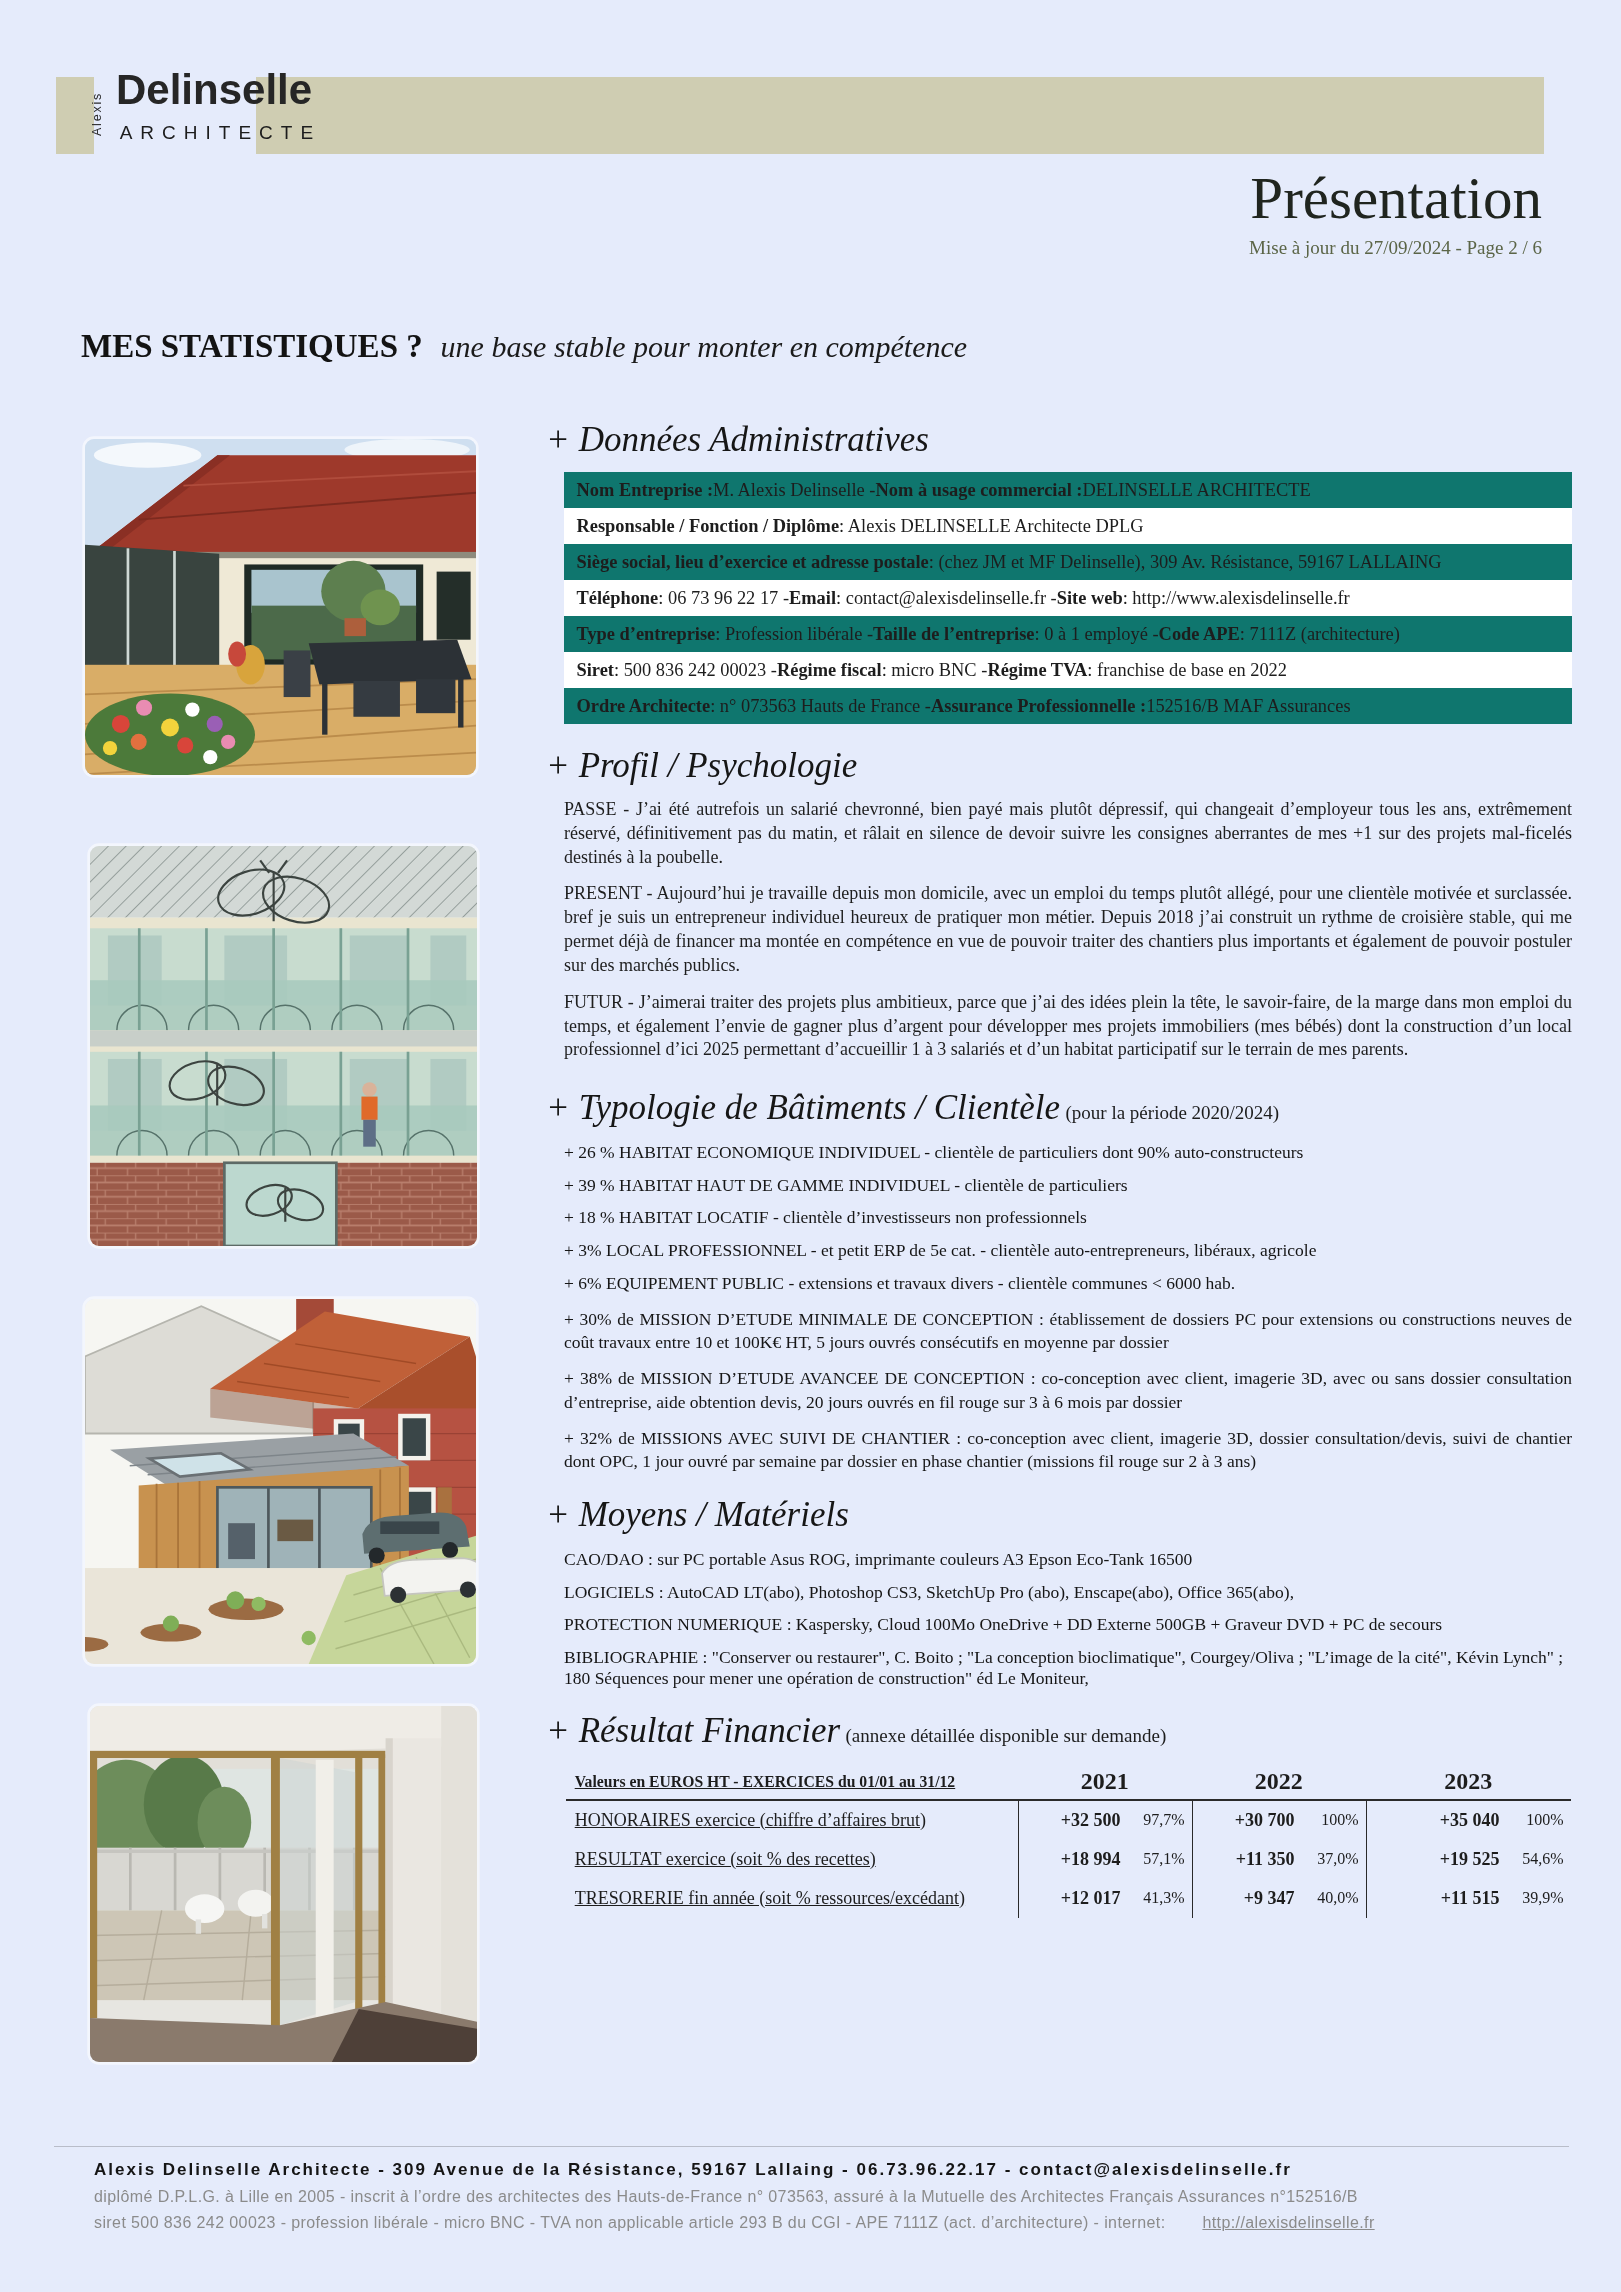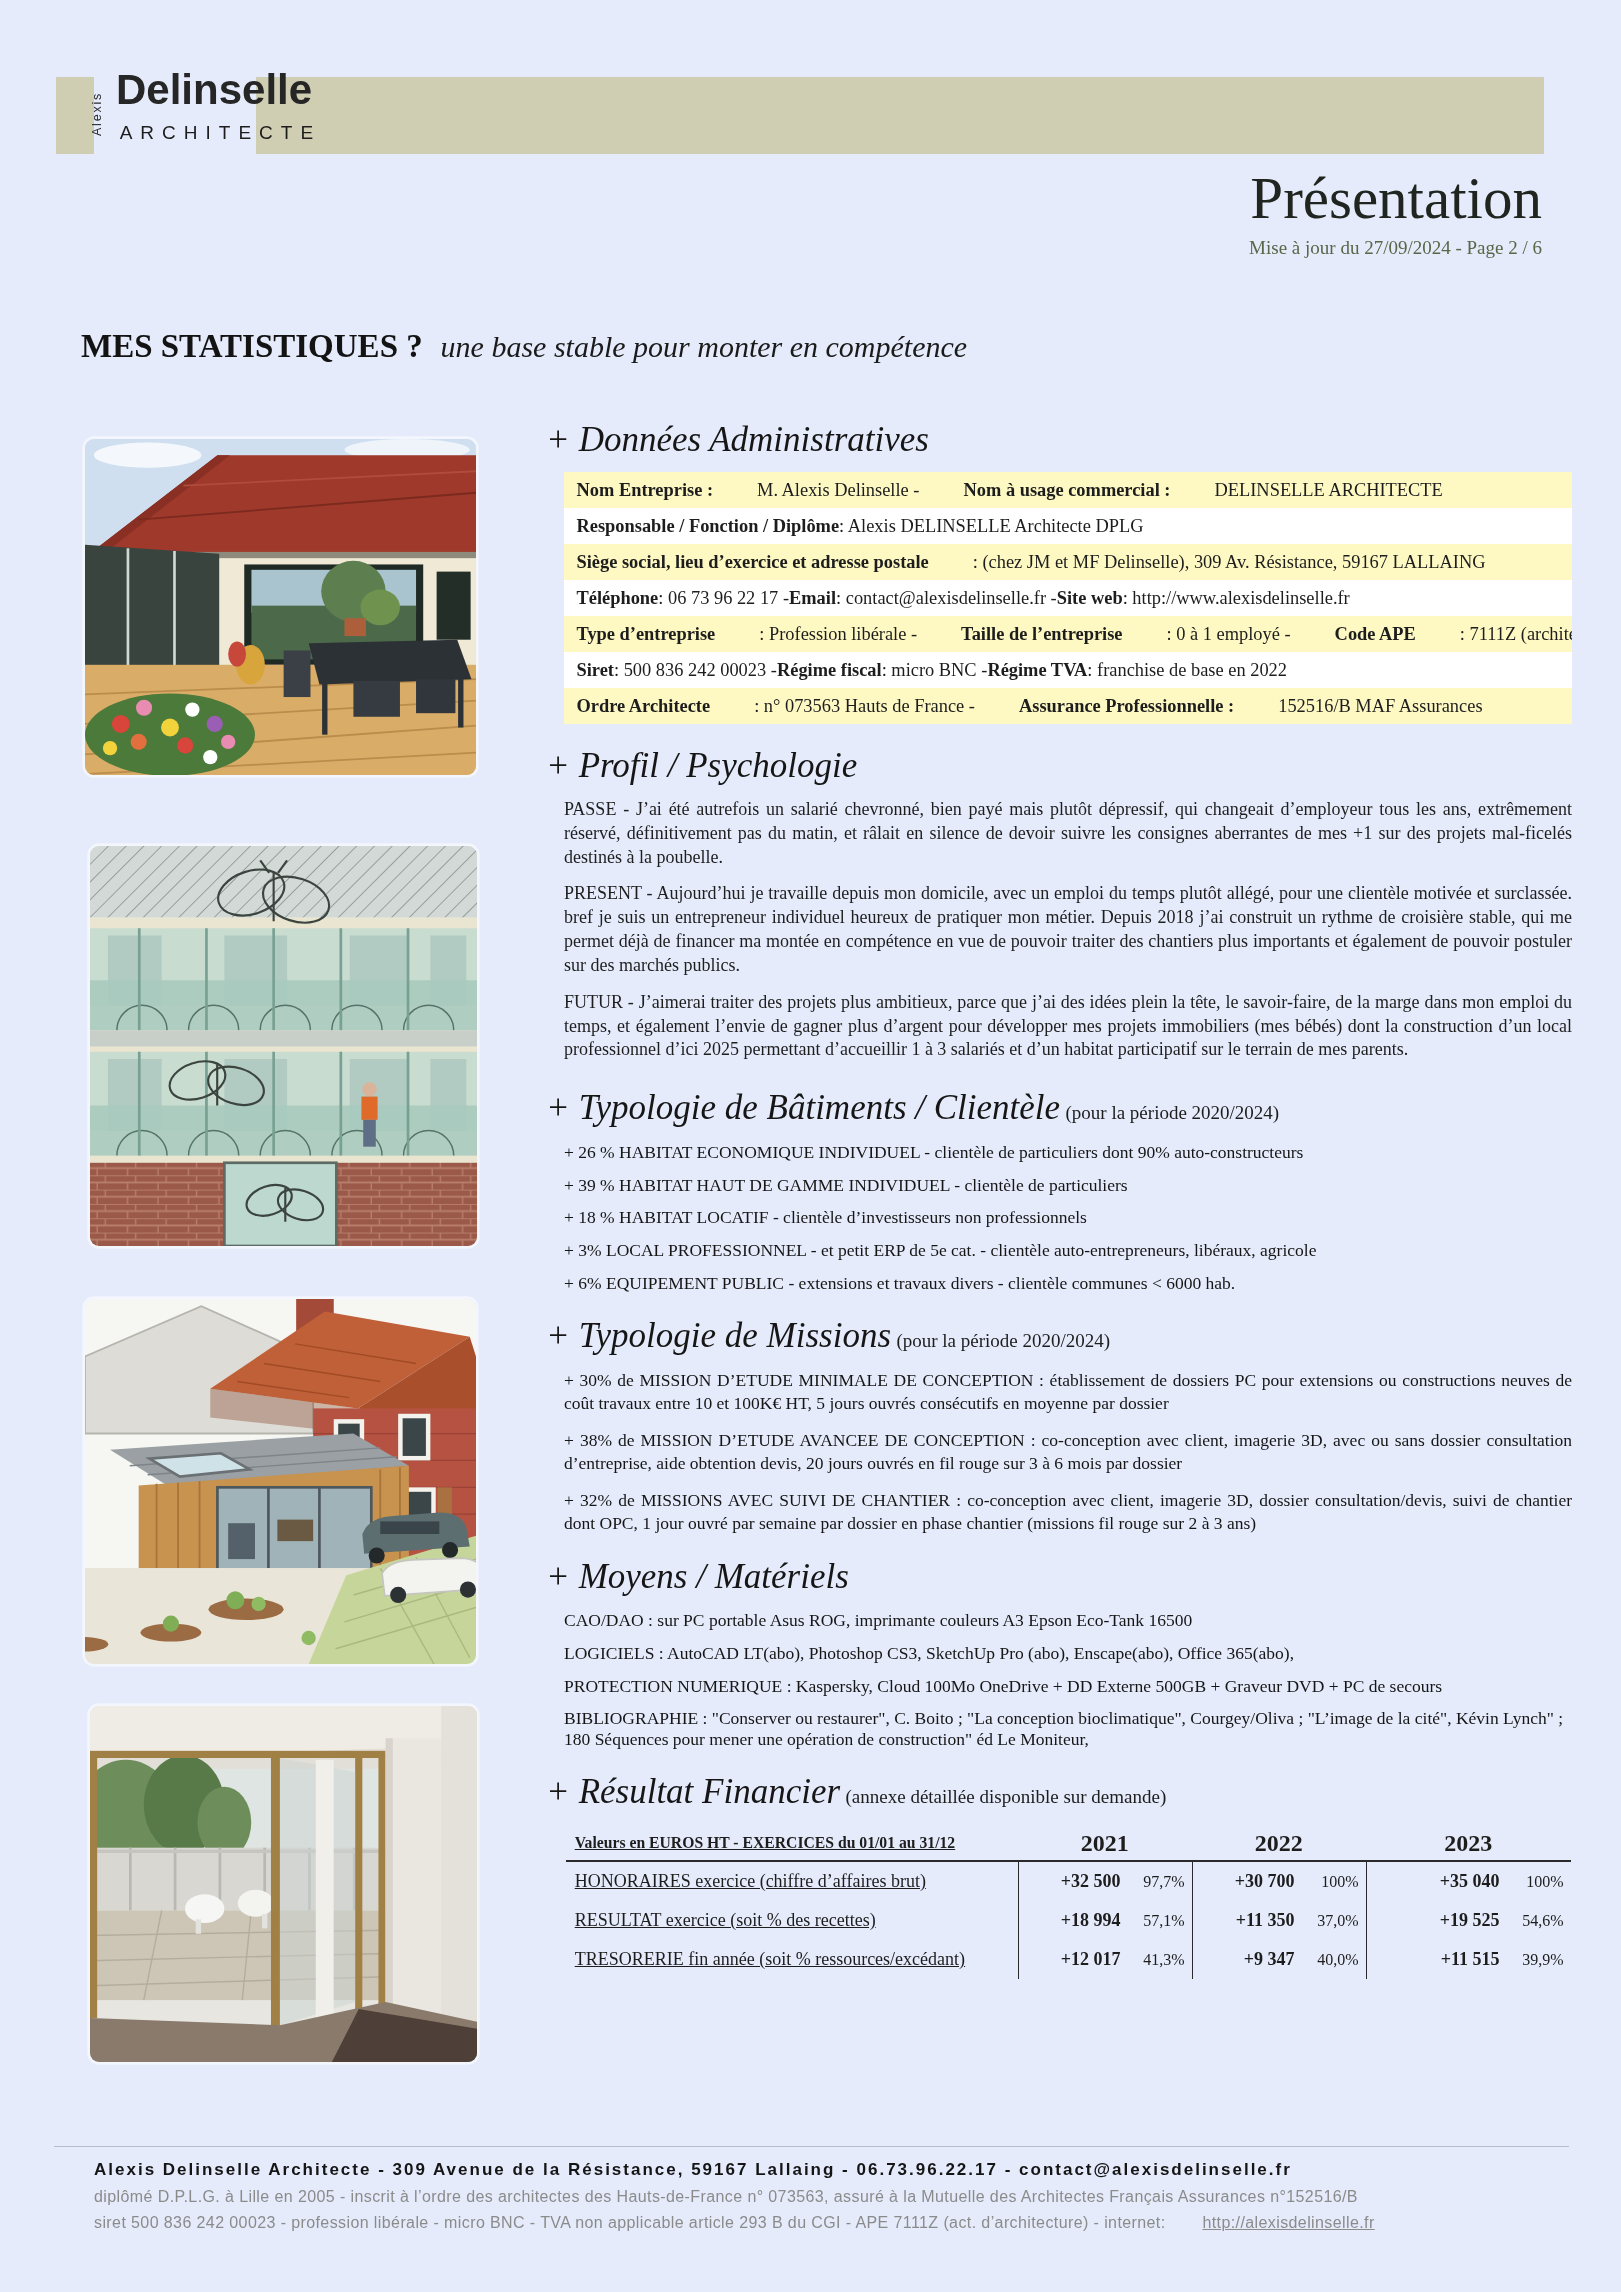--- a/index.html
+++ b/index.html
@@ -40,21 +40,21 @@
 
   
   .content{position:absolute;left:546px;top:421px;width:1028px;}
   .sec-h{font-style:italic;font-size:35px;color:#161616;font-weight:normal;margin:0;line-height:1.1;}
   .sec-h .plus{font-style:italic;margin-right:9px;}
   .sec-h .suffix{font-style:normal;font-size:19px;margin-left:5.4px;color:#1d1d1d;}
 
   .admin-table{margin:12.5px 0 0 18px;width:1008px;}
   .admin-row{height:36px;display:flex;align-items:center;padding:0 0 0 12.5px;box-sizing:border-box;
     font-size:18.4px;white-space:nowrap;overflow:hidden;}
-  .admin-row.beige{background:#fef9c3;gap:44px;}
+  .admin-row.beige{background:#0f766e;}
   .admin-row.light{background:#ffffff;}
   .admin-row b{font-weight:bold;}
 
   .para{margin:12.5px 0 0 18px;width:1008px;font-size:18px;line-height:1.33;text-align:justify;color:#1e1e1e;}
 
   .plist{margin:14.3px 0 0 18px;width:1008px;}
   .plist .item{font-size:17.5px;margin-bottom:11.6px;color:#161616;}
   .plist.justify .item{text-align:justify;line-height:1.32;margin-bottom:13.4px;}
 
   .gap-lg{margin-top:27px;}
@@ -429,21 +429,20 @@
 
     <h2 class="sec-h gap-lg"><span class="plus">+</span><span>Typologie de Bâtiments / Clientèle</span><span class="suffix">(pour la période 2020/2024)</span></h2>
     <div class="plist" id="buildings-list">
         <div class="item">+ 26 % HABITAT ECONOMIQUE INDIVIDUEL - clientèle de particuliers dont 90% auto-constructeurs</div>
         <div class="item">+ 39 % HABITAT HAUT DE GAMME INDIVIDUEL - clientèle de particuliers</div>
         <div class="item">+ 18 % HABITAT LOCATIF - clientèle d’investisseurs non professionnels</div>
         <div class="item">+ 3% LOCAL PROFESSIONNEL - et petit ERP de 5e cat. - clientèle auto-entrepreneurs, libéraux, agricole</div>
         <div class="item">+ 6% EQUIPEMENT PUBLIC - extensions et travaux divers - clientèle communes &lt; 6000 hab.</div>
       </div>
 
-    <h2 class="sec-h gap-md"><span class="plus">+</span><span>Typologie de Missions</span><span class="suffix">(pour la période 2020/2024)</span></h2>
     <div class="plist justify" id="missions-list">
         <div class="item">+ 30% de MISSION D’ETUDE MINIMALE DE CONCEPTION : établissement de dossiers PC pour extensions ou constructions neuves de coût travaux entre 10 et 100K€ HT, 5 jours ouvrés consécutifs en moyenne par dossier</div>
         <div class="item">+ 38% de MISSION D’ETUDE AVANCEE DE CONCEPTION : co-conception avec client, imagerie 3D, avec ou sans dossier consultation d’entreprise, aide obtention devis, 20 jours ouvrés en fil rouge sur 3 à 6 mois par dossier</div>
         <div class="item">+ 32% de MISSIONS AVEC SUIVI DE CHANTIER : co-conception avec client, imagerie 3D, dossier consultation/devis, suivi de chantier dont OPC, 1 jour ouvré par semaine par dossier en phase chantier (missions fil rouge sur 2 à 3 ans)</div>
       </div>
 
     <h2 class="sec-h gap-md"><span class="plus">+</span><span>Moyens / Matériels</span></h2>
     <div class="plist" id="moyens-list">
         <div class="item">CAO/DAO : sur PC portable Asus ROG, imprimante couleurs A3 Epson Eco-Tank 16500</div>
         <div class="item">LOGICIELS :  AutoCAD LT(abo), Photoshop CS3, SketchUp Pro (abo), Enscape(abo), Office 365(abo),</div>

